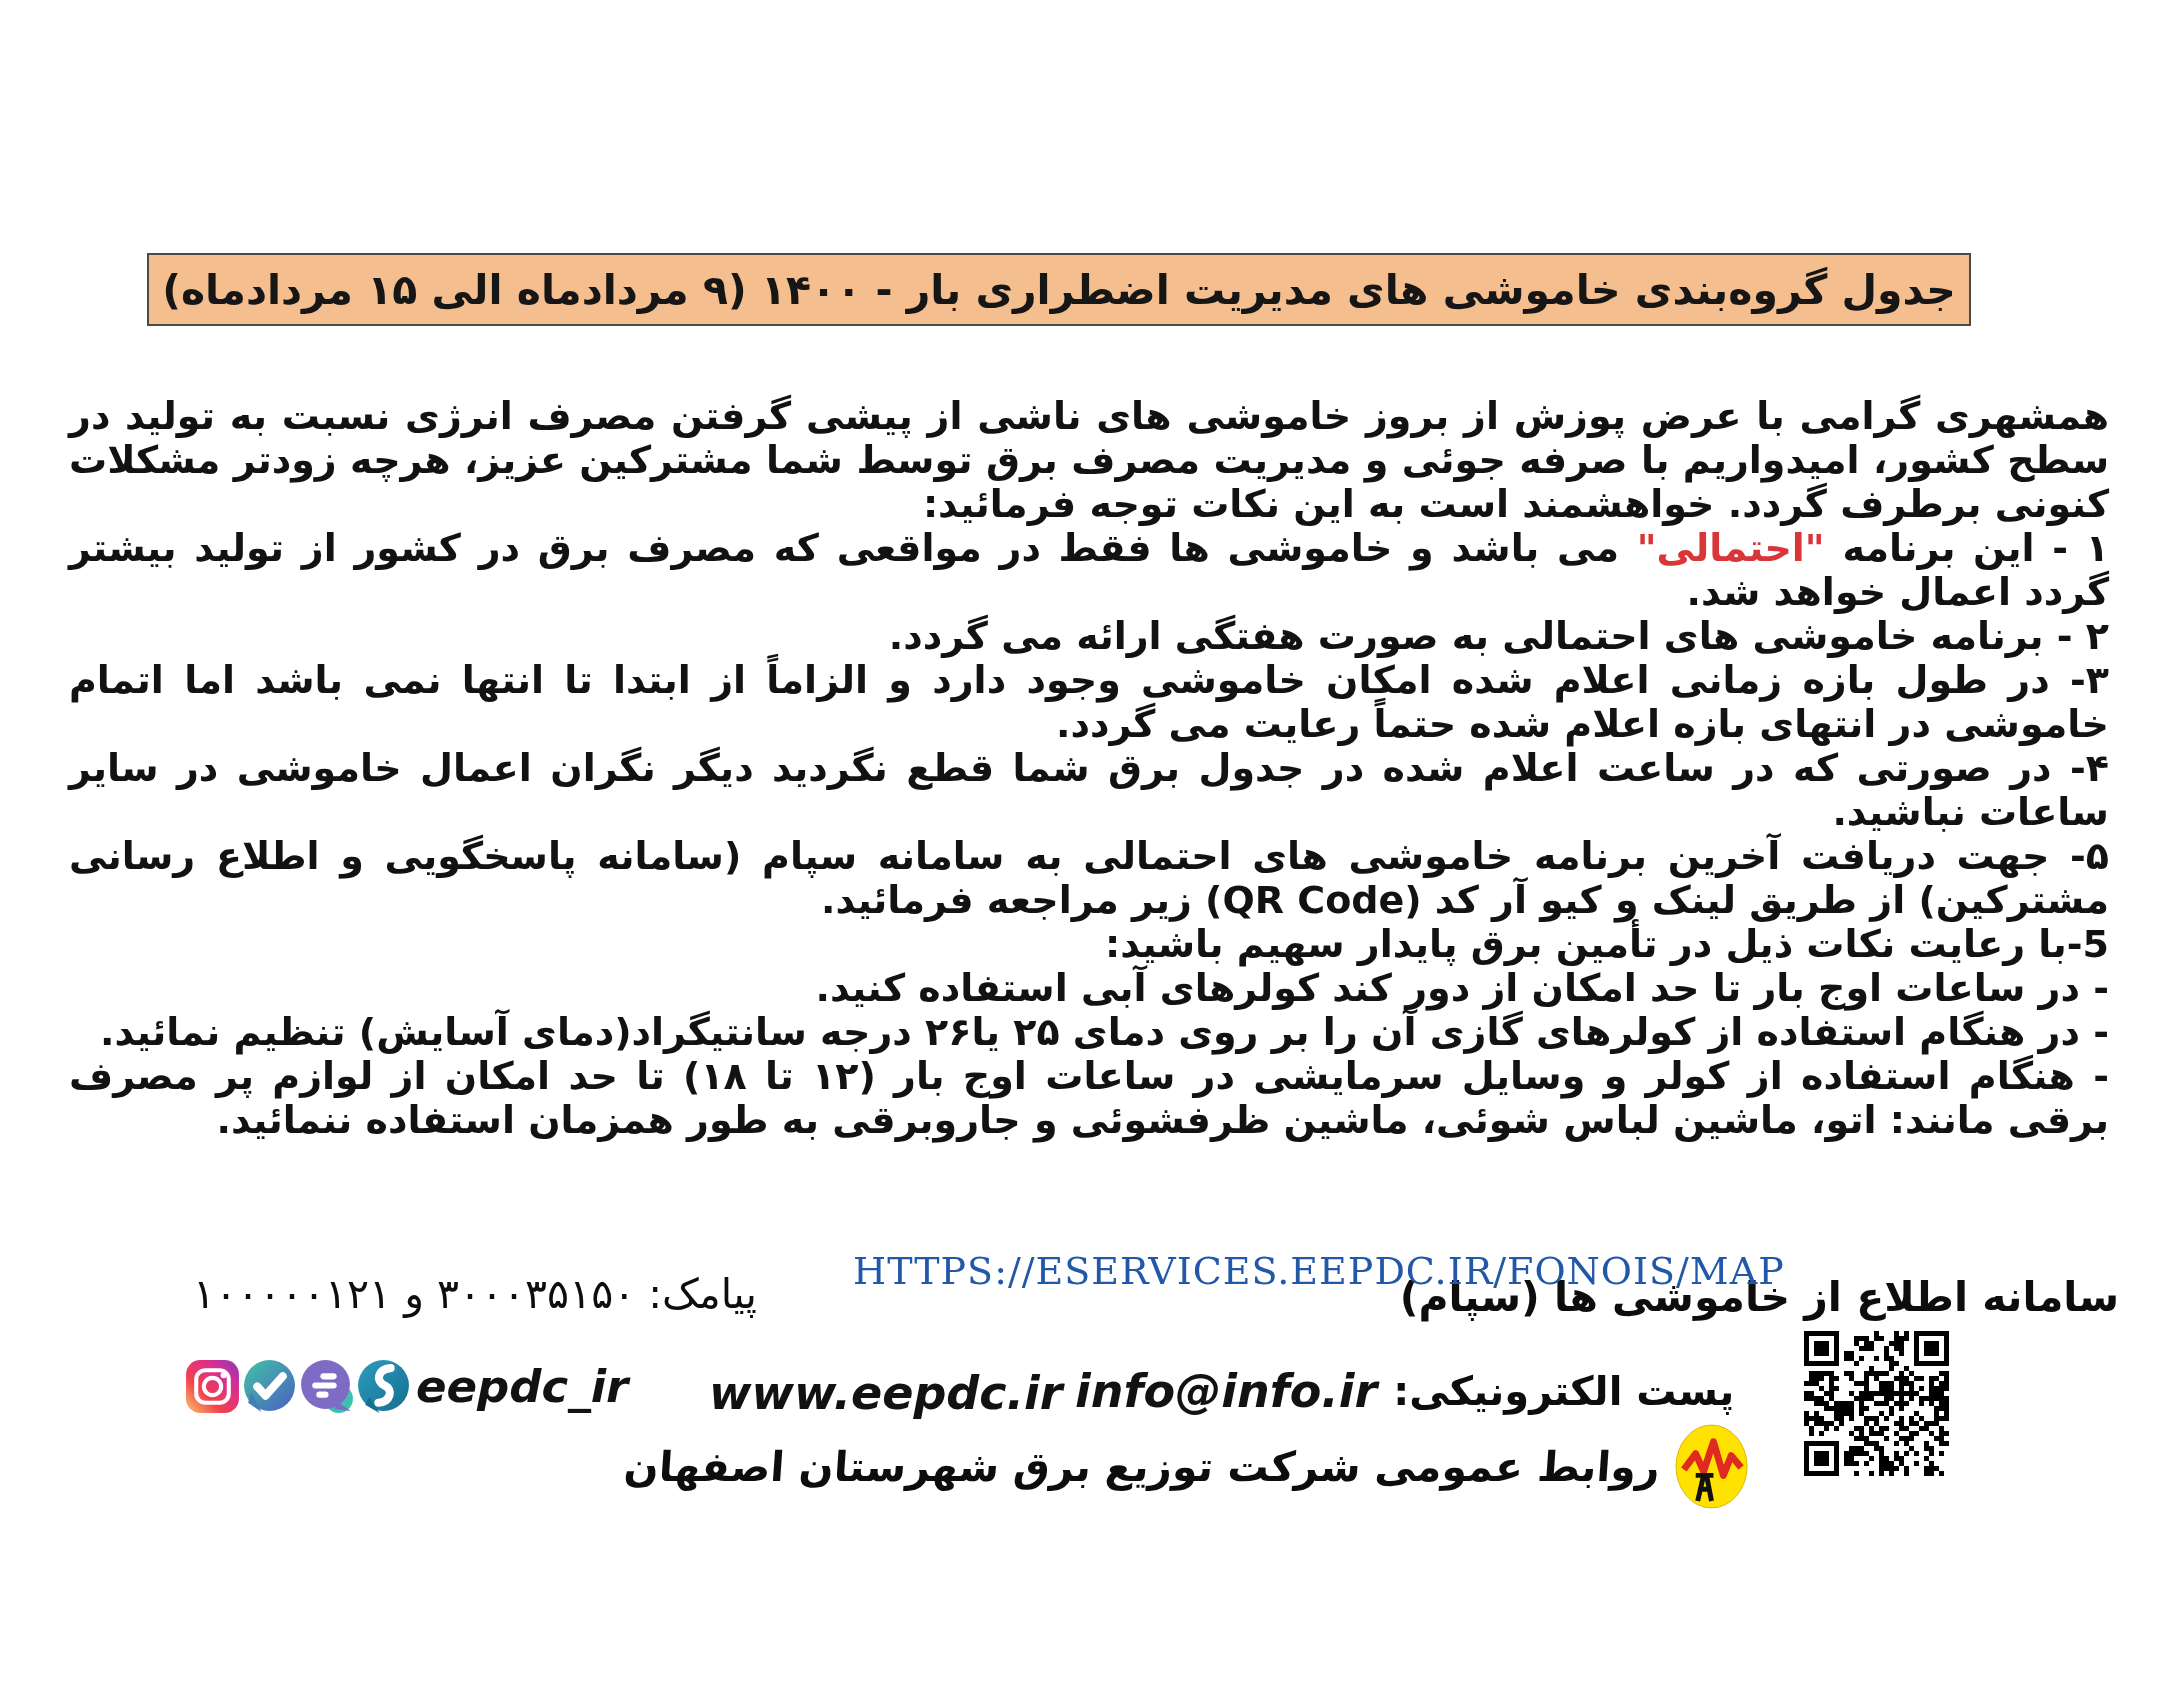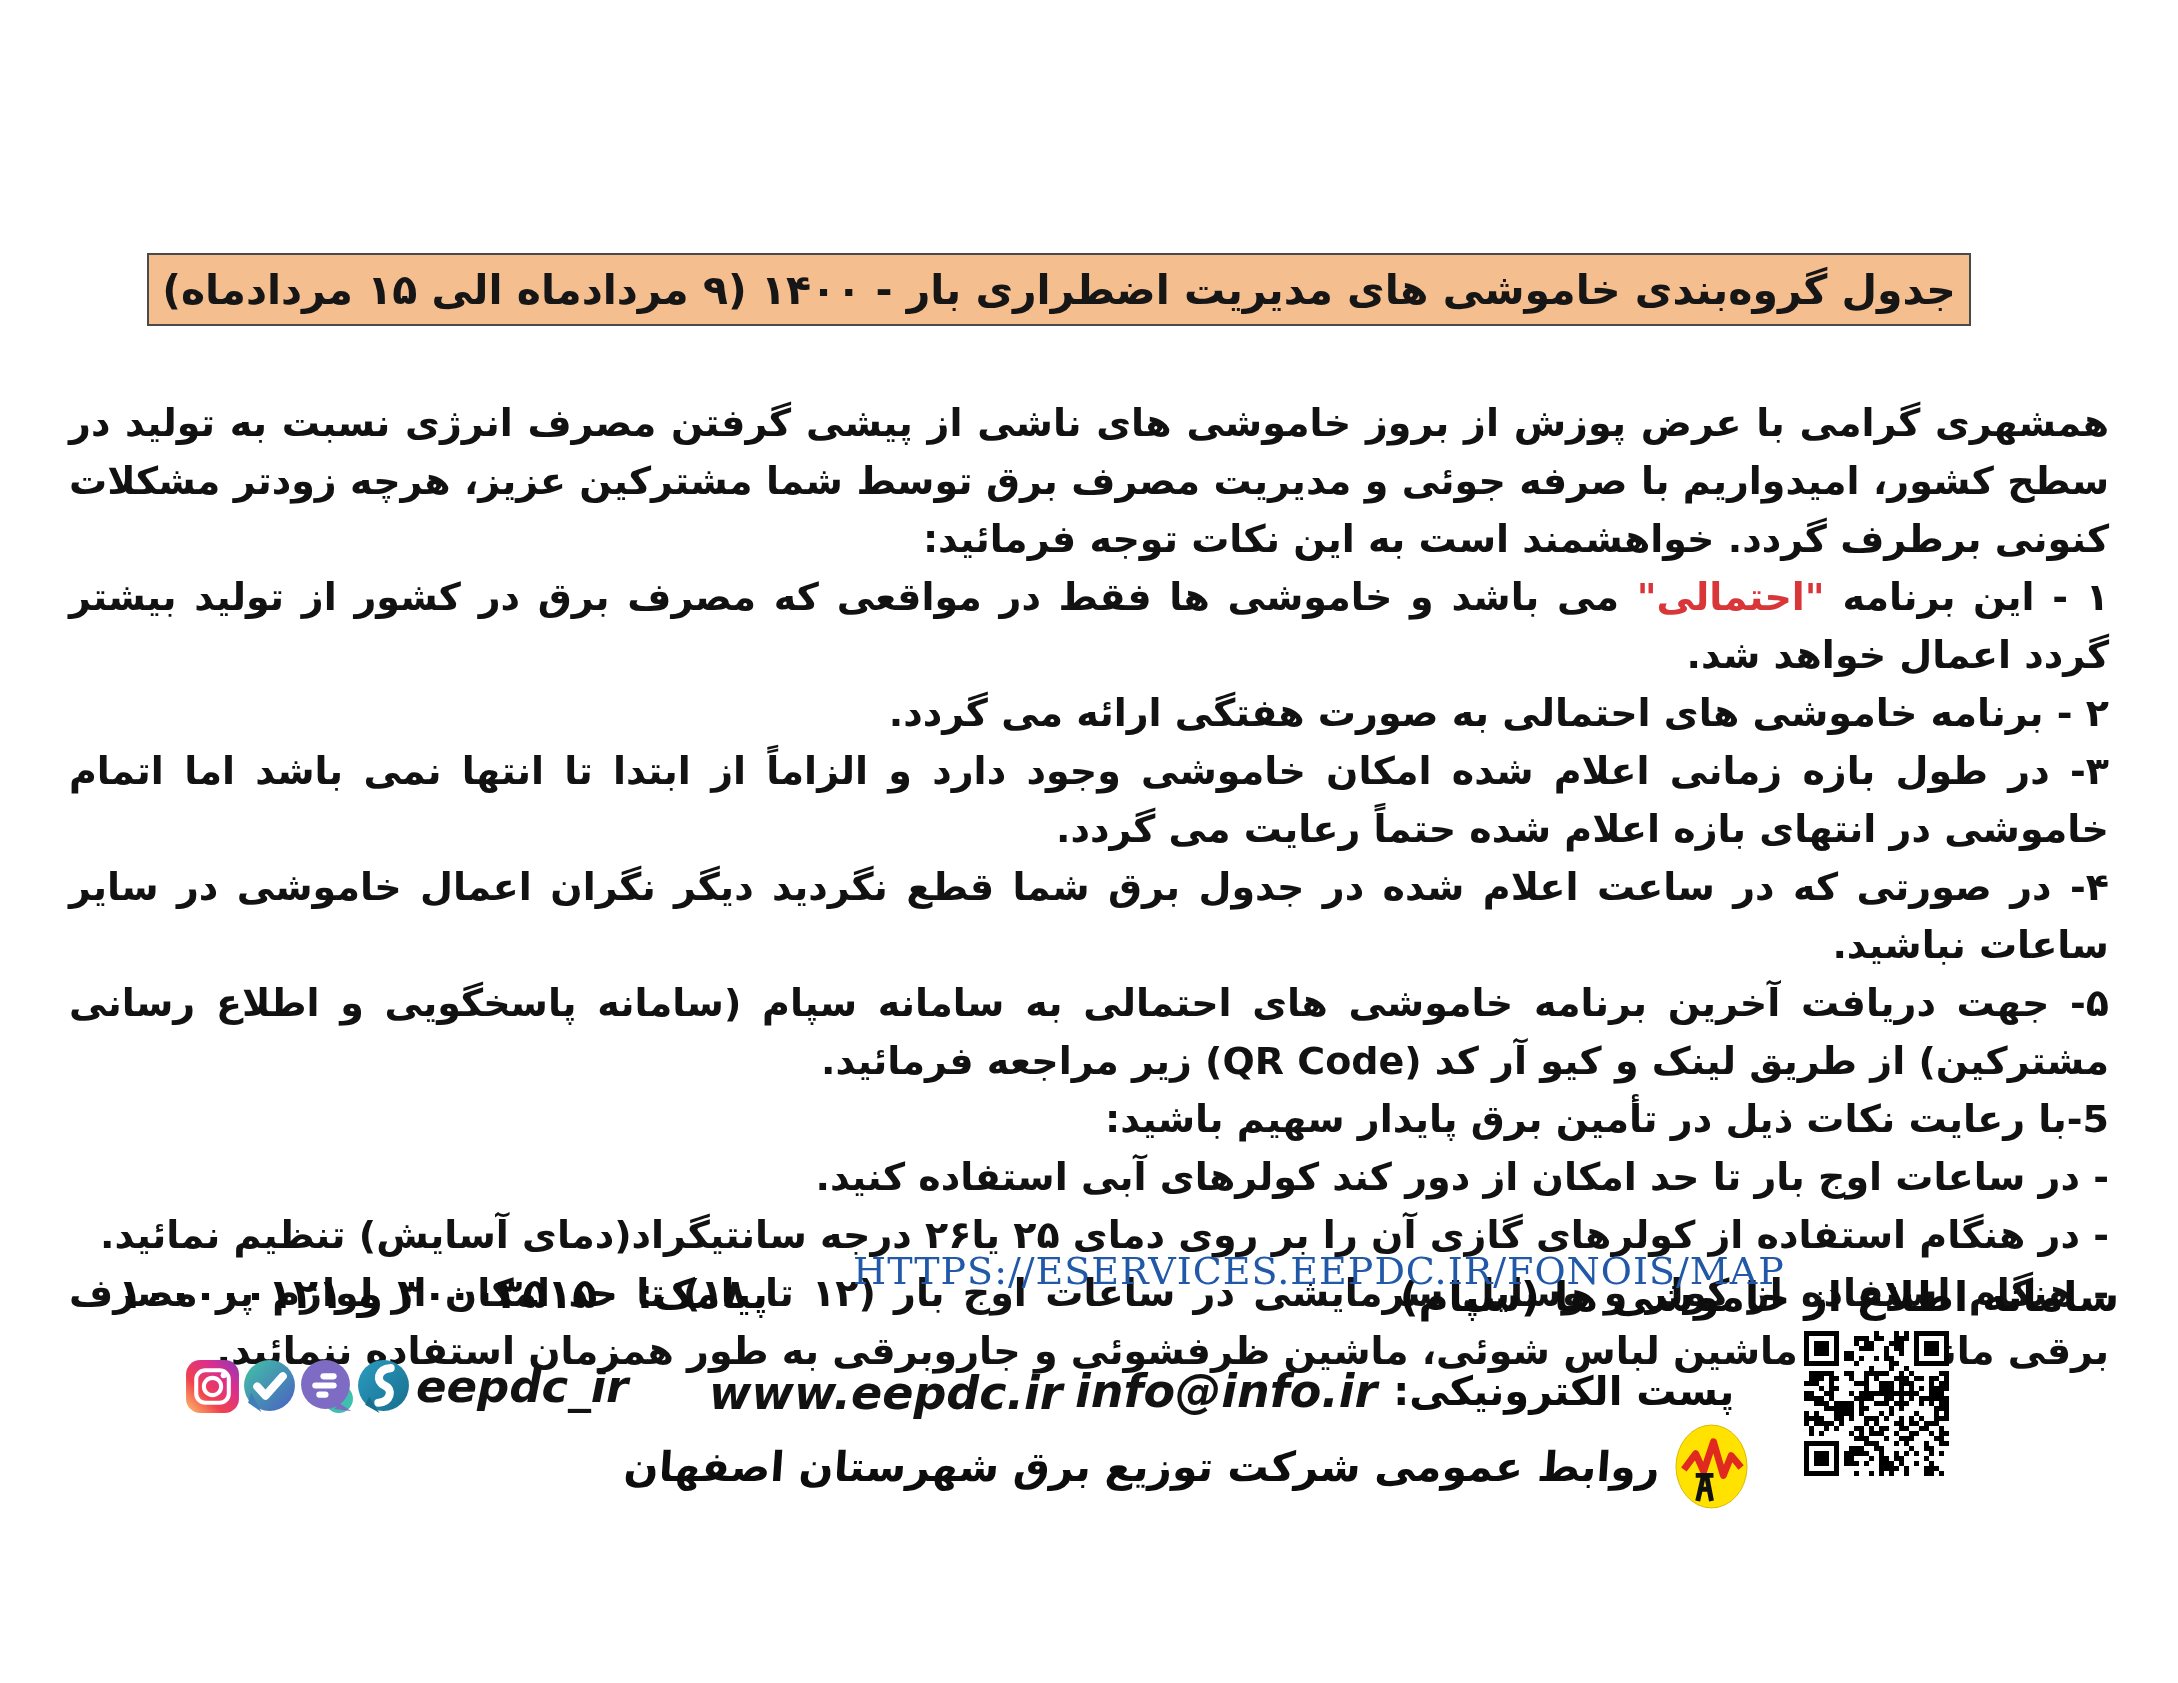--- a/index.html
+++ b/index.html
@@ -21,39 +21,39 @@
     direction:rtl;
   }
   .banner .banner-text{
     font-size:41px;font-weight:bold;color:#161616;letter-spacing:0.5px;
   }
   
   .body-text{
     position:absolute;right:69px;left:69px;top:394px;
     direction:rtl;
     text-align:justify;
-    font-size:38px;font-weight:bold;line-height:58px;color:#121212;
+    font-size:38px;font-weight:bold;line-height:44px;color:#121212;
   }
   .body-text p{margin:0;}
   .red{color:#D9363A;}
   
   .sepam-label{
     position:absolute;right:59px;top:1273px;
     direction:rtl;font-size:41px;font-weight:bold;color:#0d0d0d;
   }
   .map-link{
     position:absolute;left:853px;top:1249px;
     font-family:"DejaVu Serif", serif;
     font-size:38px;color:#2158A8;letter-spacing:1px;
     text-decoration:none;white-space:nowrap;
   }
   .sms-block{
-    position:absolute;left:69px;top:1269px;width:699px;
+    position:absolute;left:58px;top:1269px;width:699px;
     direction:rtl;text-align:justify;
-    font-size:41px;font-weight:bold;line-height:50px;color:#0d0d0d;
+    font-size:41px;font-weight:normal;line-height:50px;color:#0d0d0d;
   }
   .qr-box{position:absolute;left:1804px;top:1331px;width:145px;height:145px;}
   .social-row{
     position:absolute;left:184px;top:1358px;
     display:flex;align-items:center;
   }
   .social-row .icon{width:57px;height:57px;display:block;}
   .social-handle{
     font-size:45px;font-weight:bold;font-style:italic;color:#121212;margin-left:4px;
   }

